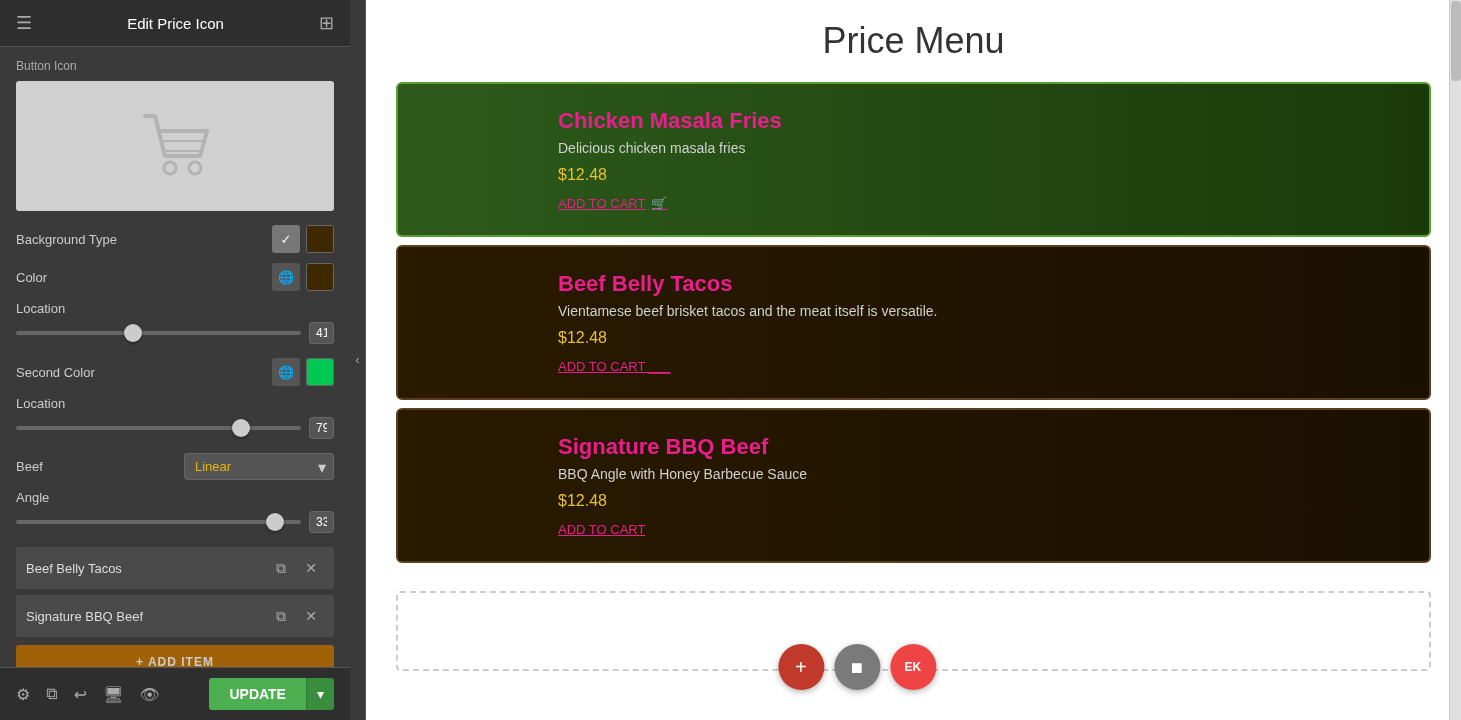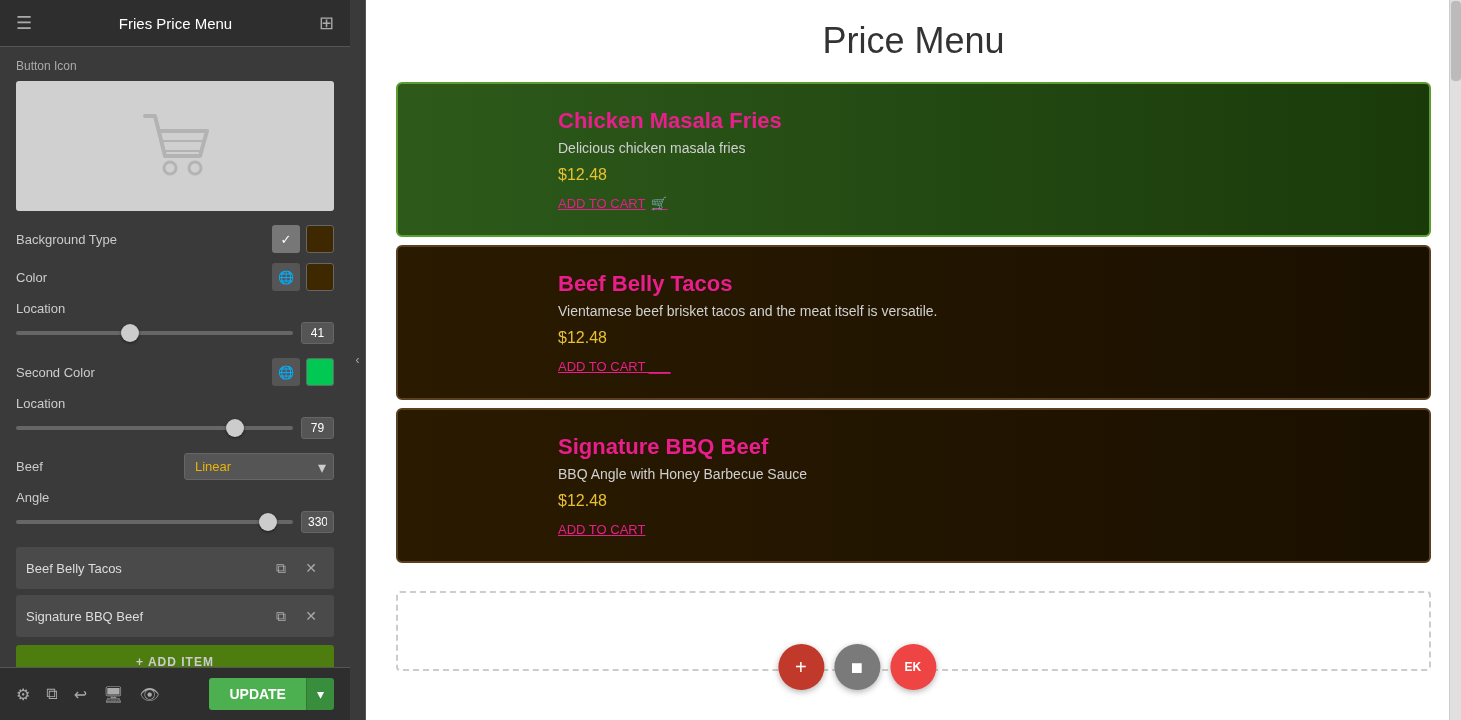--- a/index.html
+++ b/index.html
@@ -123,21 +123,21 @@
       height: 18px;
       background: #ccc;
       border-radius: 50%;
       position: absolute;
       top: -7px;
       transform: translateX(-50%);
       cursor: pointer;
       box-shadow: 0 1px 3px rgba(0,0,0,0.5);
     }
     .slider-value-box {
-      width: 33px;
+      width: 25px;
       background: #555;
       border: 1px solid #666;
       color: #fff;
       font-size: 12px;
       padding: 3px 6px;
       border-radius: 3px;
       text-align: center;
     }
 
     
@@ -206,21 +206,21 @@
       justify-content: center;
       margin-left: 4px;
     }
 
     
     .add-item-btn {
       display: flex;
       align-items: center;
       justify-content: center;
       gap: 6px;
-      background: #4d7c0f;
+      background: #a16207;
       border: none;
       color: #ccc;
       font-size: 12px;
       font-weight: bold;
       letter-spacing: 1px;
       padding: 10px 20px;
       border-radius: 3px;
       cursor: pointer;
       width: 100%;
       margin-top: 8px;
@@ -403,21 +403,21 @@
     .right-panel::-webkit-scrollbar { width: 8px; }
     .right-panel::-webkit-scrollbar-thumb { background: #bbb; border-radius: 4px; }
   </style>
 </head>
 <body>
 
 <div class="left-panel">
 
   <div class="panel-header">
     <span style="color:#aaa;font-size:18px;cursor:pointer;">☰</span>
-    <span class="panel-title">Fries Price Menu</span>
+    <span class="panel-title">Edit Price Icon</span>
     <span style="color:#aaa;font-size:18px;cursor:pointer;">⊞</span>
   </div>
 
   <div class="panel-content">
 
     <div class="section-label">Button Icon</div>
 
     <div class="icon-preview-box">
       <svg class="cart-icon-svg" width="80" height="80" viewBox="0 0 80 80" fill="none" xmlns="http://www.w3.org/2000/svg">
         <path d="M10 10 H20 L30 50 H65 L72 25 H26" stroke="#888" stroke-width="4" fill="none" stroke-linecap="round" stroke-linejoin="round"></path>

